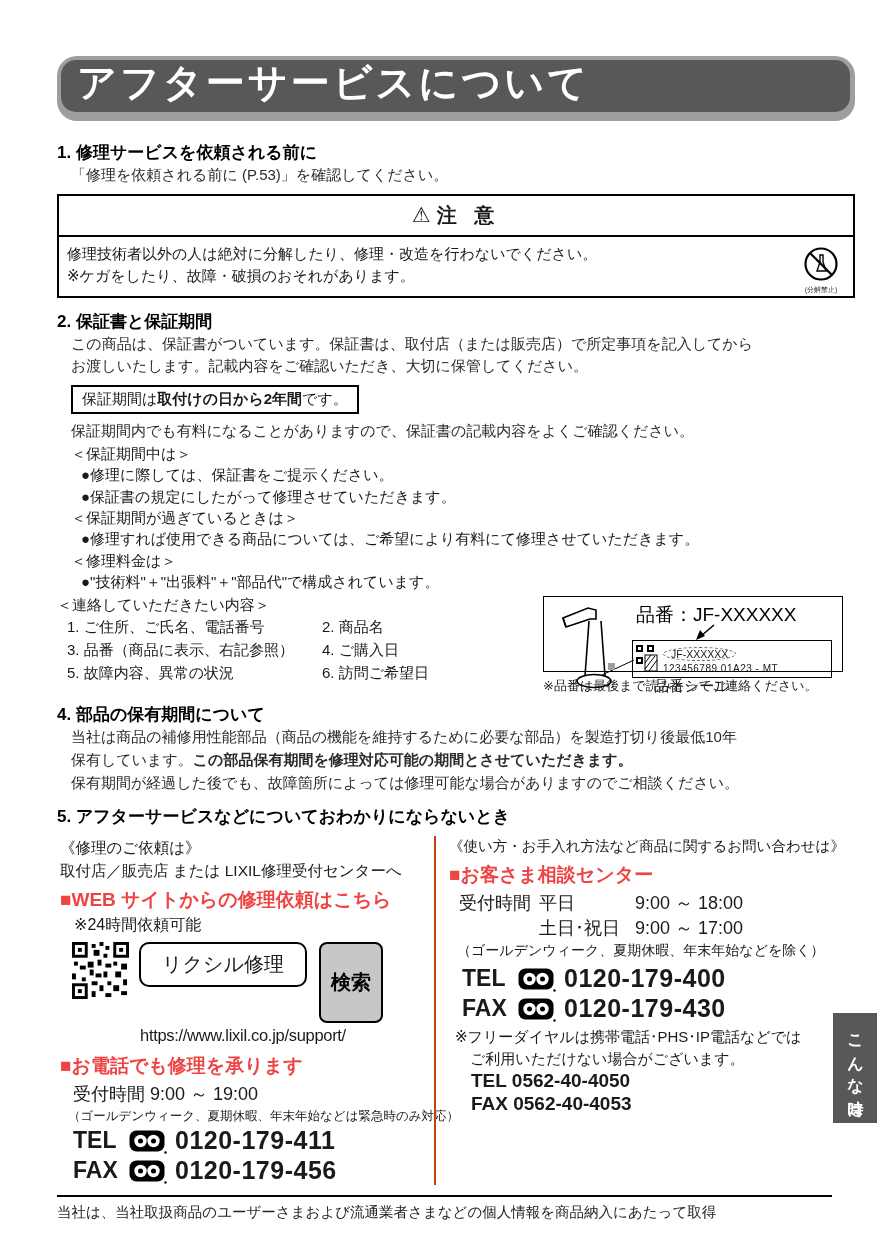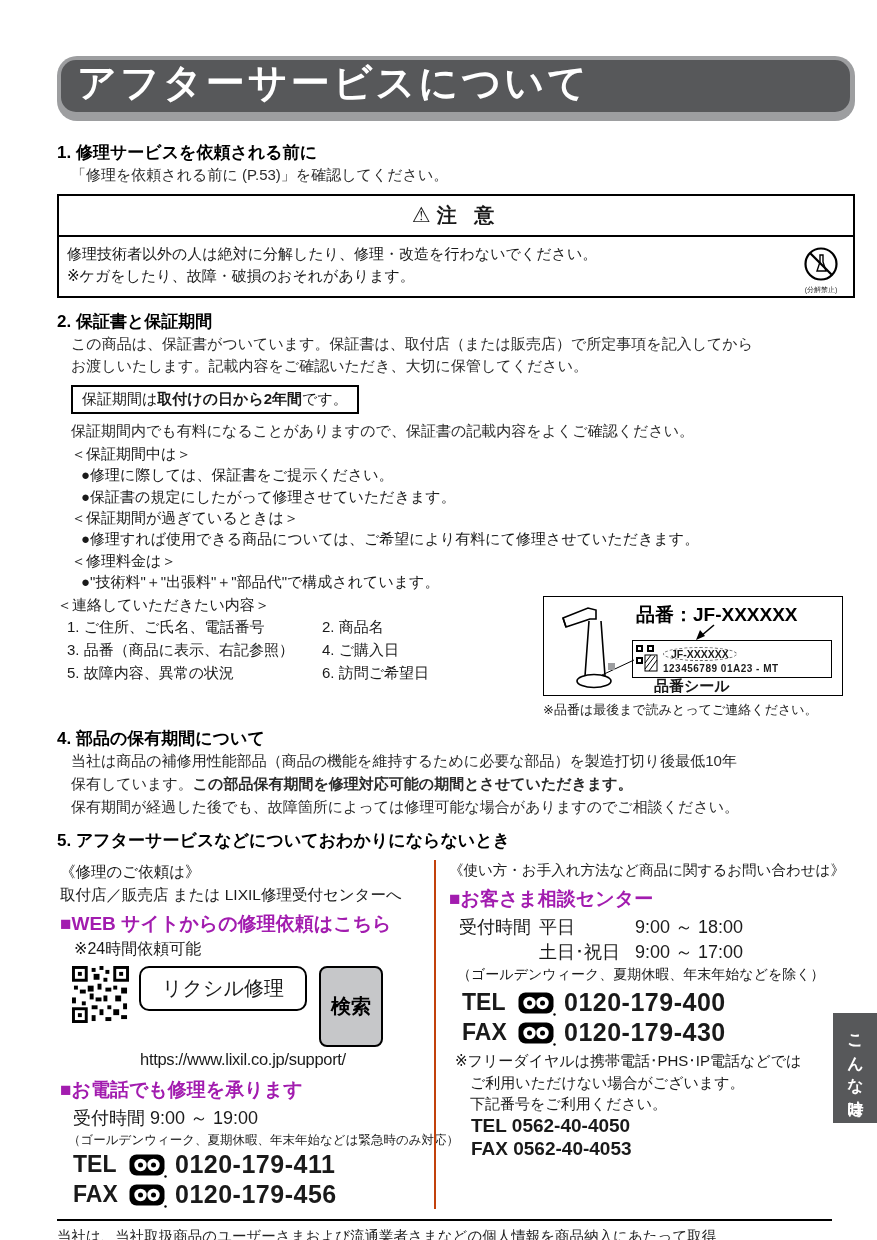--- a/index.html
+++ b/index.html
@@ -48,21 +48,21 @@
 
   
   .contact-wrap { display: flex; margin-top: 4px; }
   .contact-left { width: 448px; }
   .contact-head { font-size: 15px; }
   .contact-grid {
     display: grid; grid-template-columns: 255px auto;
     margin-left: 10px; margin-top: 3px; row-gap: 4px; font-size: 15px;
   }
   .contact-right { width: 300px; margin-left: 38px; }
-  .fig-box { position: relative; border: 1.5px solid #000; height: 100px; background:#fff;font-weight:bold; }
+  .fig-box { position: relative; border: 1.5px solid #000; height: 76px; background:#fff; }
   .part-label { position: absolute; left: 92px; top: 5px; font-size: 19px; color:#000; }
   .sticker {
     position: absolute; left: 88px; top: 43px; width: 200px; height: 38px;
     border: 1px solid #000; display: flex; align-items: center; padding: 2px 3px;
   }
   .sticker-text { margin-left: 3px; }
   .sticker-l1 {
     font-size: 10.5px; border: 1px dashed #666; border-radius: 50%;
     padding: 0 7px; display: inline-block;
   }
@@ -71,21 +71,21 @@
   .fig-note { font-size: 13px; margin-top: 5px; white-space: nowrap; }
   .faucet { position: absolute; left: 12px; top: 6px; }
   .fig-arrow { position: absolute; left: 148px; top: 27px; }
   .fig-line { position: absolute; left: 0; top: 0; }
 
   
   .cols { display: flex; margin-top: 8px; }
   .col-left { width: 375px; padding-left: 3px; }
   .col-right { flex: 1; border-left: 2px solid #c2410c; padding-left: 13px; margin-left: 2px; }
   .ang { font-size: 15.5px; line-height: 1.5; }
-  .bh { font-size: 19px; font-weight: bold; margin-top: 5px; color: #a21caf; }
+  .bh { font-size: 19px; font-weight: bold; margin-top: 5px; color: #ef4444; }
   .note-s { font-size: 16px; margin-left: 14px; margin-top: 2px; }
   .search-row { display: flex; align-items: flex-start; margin-top: 6px; margin-left: 12px; }
   .search-box {
     border: 2px solid #000; border-radius: 10px; width: 168px; text-align: center;
     font-size: 20px; padding: 7px 0; margin-left: 10px;
   }
   .search-btn {
     border: 2px solid #000; border-radius: 8px; background: #c6c7c9;
     font-size: 20px; font-weight: bold; padding: 25px 10px; margin-left: 12px;
     font-family: inherit; cursor: pointer;
@@ -338,21 +338,20 @@
             <circle cx="24.5" cy="11" r="6.2" fill="#fff"></circle>
           <circle cx="11.5" cy="11" r="2.5" fill="#000"></circle>
             <circle cx="24.5" cy="11" r="2.5" fill="#000"></circle>
           <circle cx="36.5" cy="22.5" r="1.2" fill="#000"></circle>
         </svg>
         <span class="num">0120-179-430</span>
       </div>
       <div class="rnote-wrap">
         <p class="rnote">※フリーダイヤルは携帯電話･PHS･IP電話などでは</p>
         <p class="rnote rnote-ind">ご利用いただけない場合がございます。</p>
-        <p class="rnote rnote-ind">下記番号をご利用ください。</p>
       </div>
       <p class="tel-plain">TEL 0562-40-4050</p>
       <p class="tel-plain">FAX 0562-40-4053</p>
     </div>
   </div>
 
   
   <div class="footer-rule"></div>
   <div class="footer">
     <p>当社は、当社取扱商品のユーザーさまおよび流通業者さまなどの個人情報を商品納入にあたって取得</p>

